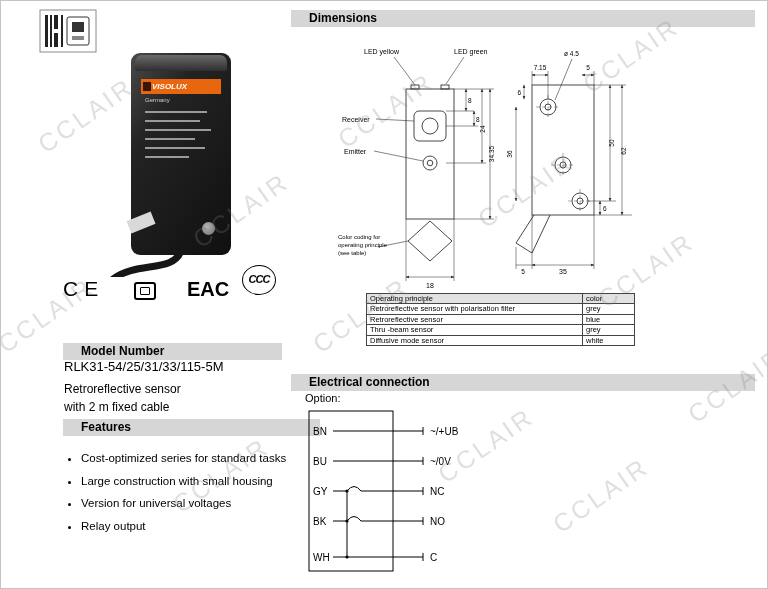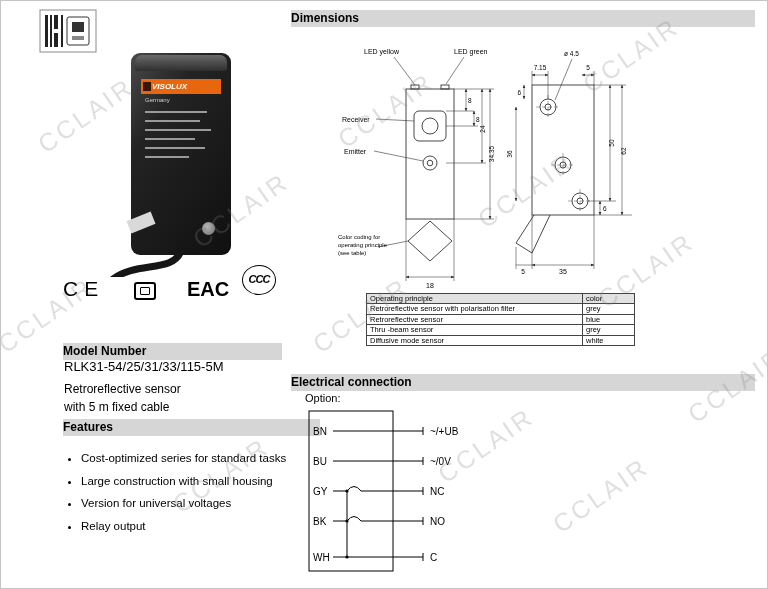--- a/index.html
+++ b/index.html
@@ -3,21 +3,21 @@
 <meta charset="utf-8">
 <style>
   * { margin:0; padding:0; box-sizing:border-box; }
   html,body { background:#fff; font-family:"Liberation Sans", sans-serif; color:#000; }
   .page { position:relative; width:768px; height:589px; background:#fff; border:1px solid #c4c4c4; overflow:hidden; }
 
   .wm { position:absolute; color:rgba(130,130,130,0.26); font-size:25px; letter-spacing:3px;
         transform:rotate(-35deg); white-space:nowrap; pointer-events:none; z-index:5; }
 
   .bar { position:absolute; background:#d6d6d6; font-weight:bold; font-size:12px;
-         padding:2px 0 2px 0; height:17px; line-height:13px; z-index:2; }
+         padding:2px 0 2px 18px; height:17px; line-height:13px; z-index:2; }
 
   .txt { position:absolute; z-index:2; }
 
   
   .photo { position:absolute; left:108px; top:48px; width:135px; height:228px; z-index:2; }
   .body  { position:absolute; left:22px; top:4px; width:100px; height:202px; border-radius:9px;
            background:linear-gradient(125deg,#4a4a4a 0%,#232323 30%,#101010 100%); }
   .cap   { position:absolute; left:4px; top:2px; width:92px; height:16px; border-radius:7px 7px 2px 2px;
            background:linear-gradient(180deg,#6a6a6a,#2e2e2e); }
   .brand { position:absolute; left:10px; top:26px; width:80px; height:15px; background:#e8660d;
@@ -113,21 +113,21 @@
   <span class="ce" style="left:62px;top:276px">CE</span>
   <span class="sq" style="left:133px;top:281px">
       <i></i>
     </span>
   <span class="eac" style="left:186px;top:277px">EAC</span>
   <span class="ccc" style="left:241px;top:264px">CCC</span>
 
   <div class="bar" style="left:62px;top:342px;width:219px">Model Number</div>
   <div class="txt model-number" style="left:63px;top:358px">RLK31-54/25/31/33/115-5M</div>
   <div class="txt desc" style="left:63px;top:381px">Retroreflective sensor</div>
-  <div class="txt desc" style="left:63px;top:399px">with 5 m fixed cable</div>
+  <div class="txt desc" style="left:63px;top:399px">with 2 m fixed cable</div>
 
   <div class="bar" style="left:62px;top:418px;width:257px">Features</div>
   <ul class="features">
     <li>Cost-optimized series for standard tasks</li>
     <li>Large construction with small housing</li>
     <li>Version for universal voltages</li>
     <li>Relay output</li>
   </ul>
 
   <div class="bar" style="left:290px;top:9px;width:464px">Dimensions</div>

